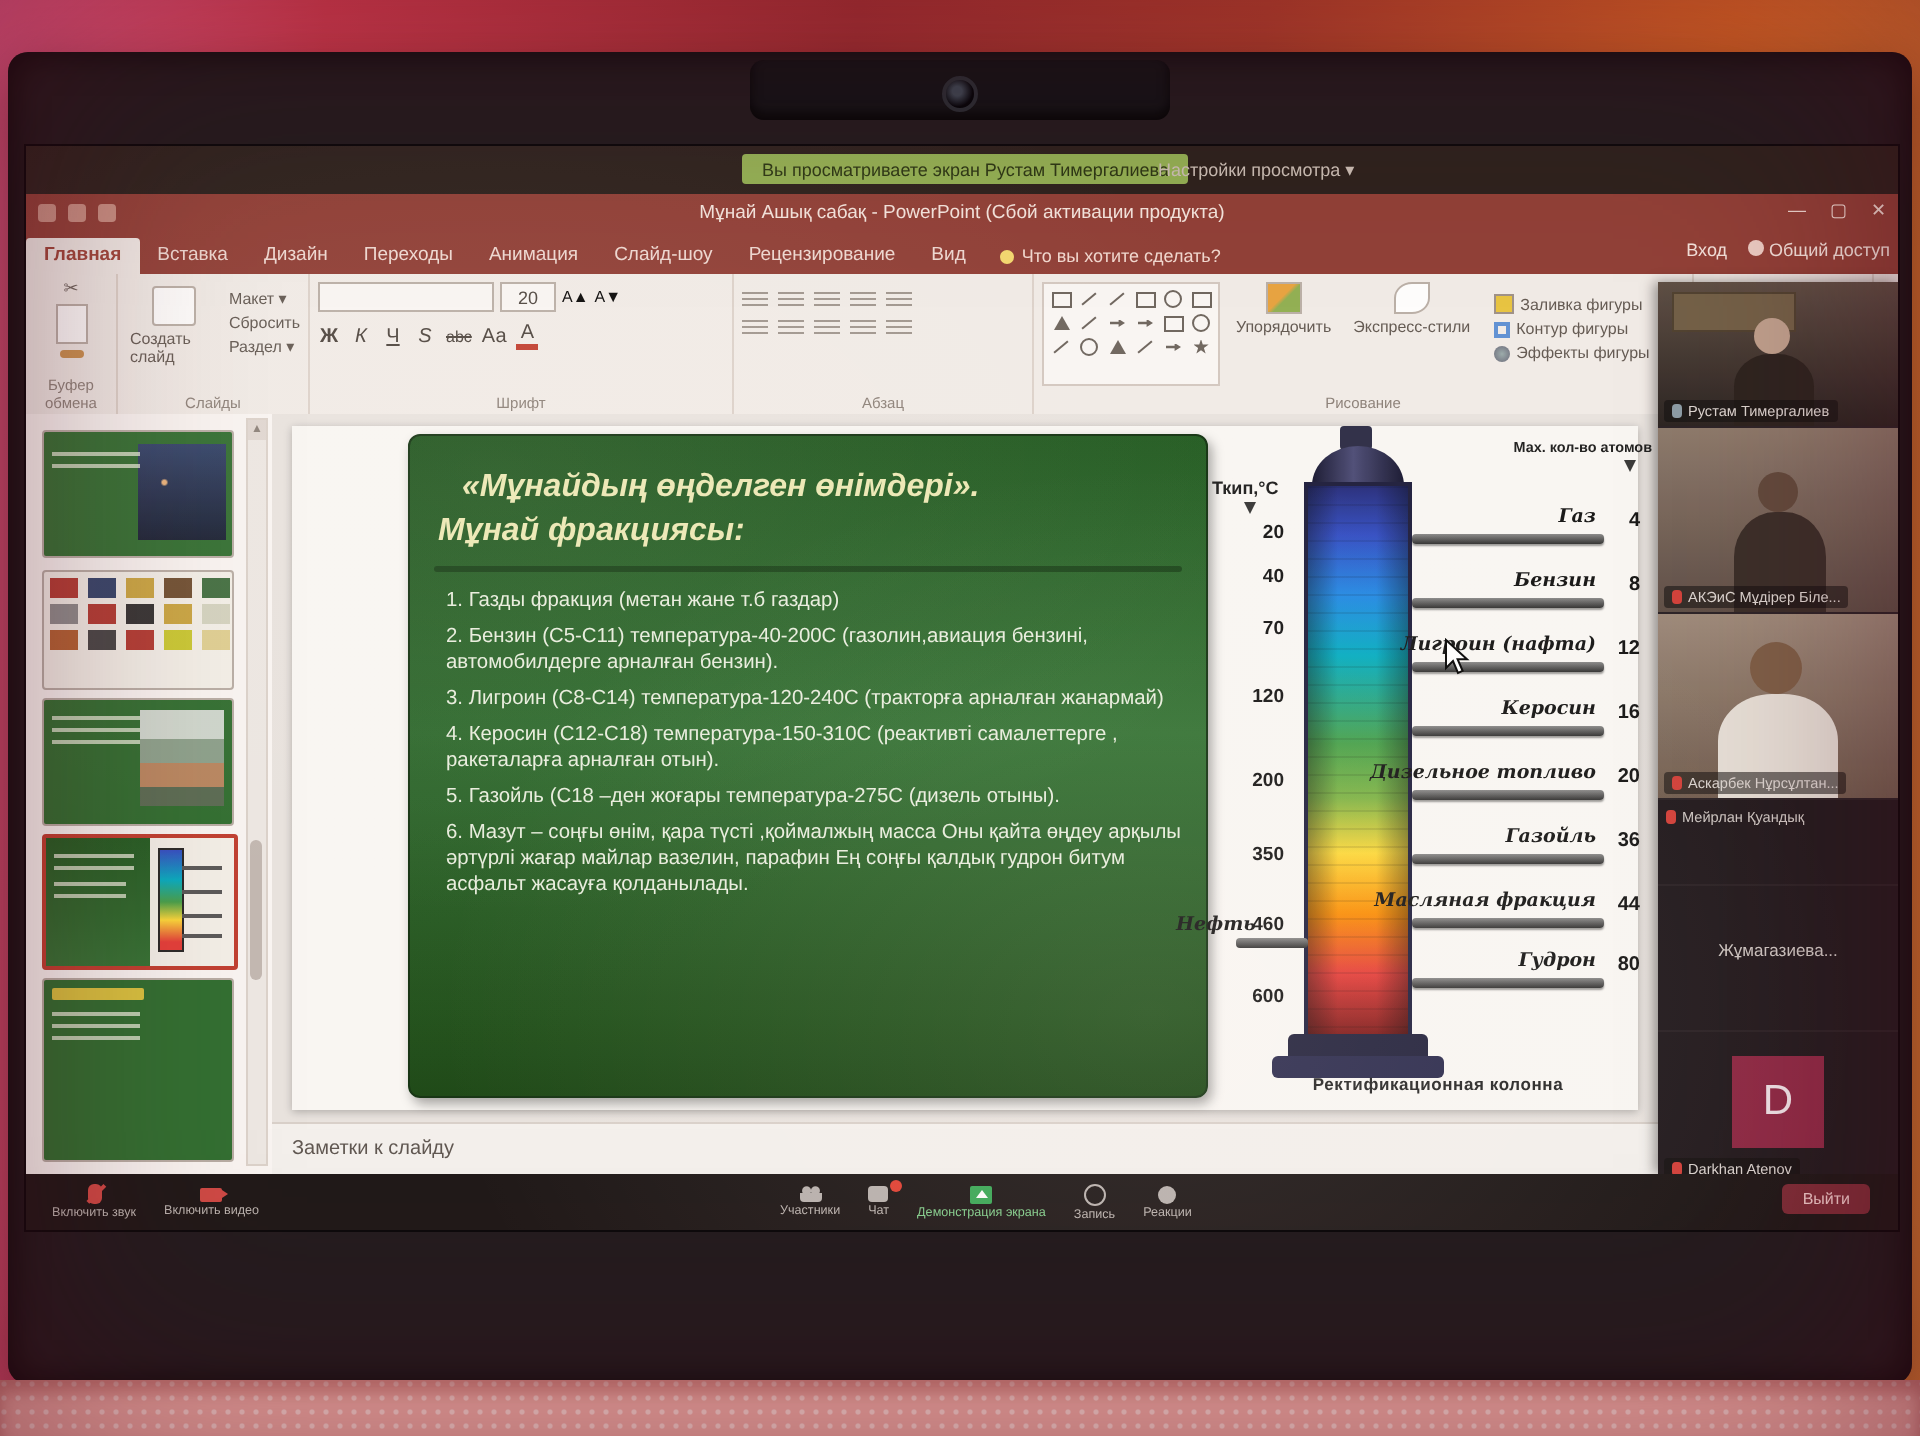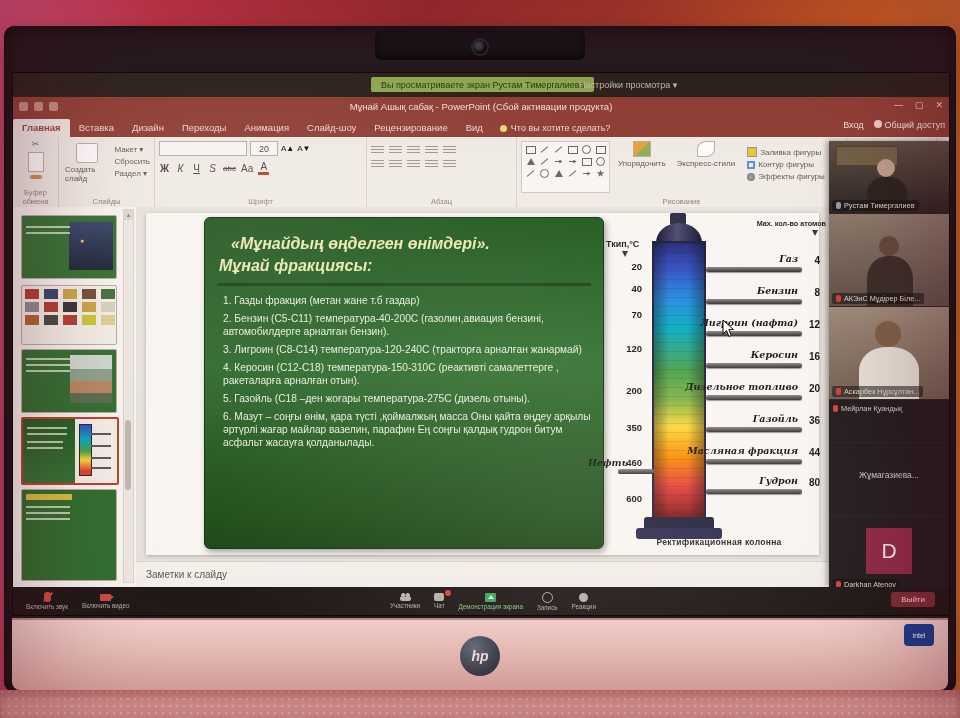--- a/index.html
+++ b/index.html
@@ -617,20 +617,16 @@
           <span class="ic-react"></span>
           <span>Реакции</span>
         </div>
       </div>
       <div class="leave">Выйти</div>
     </div>
 
     <div class="ab glare"></div>
   </div>
 
-  <div class="ab chin">
-    <div class="ab hplogo">hp</div>
-    <div class="ab intel">intel</div>
-  </div>
 </div>
 
 <div class="ab fabric"></div>
 <div class="ab vignette"></div>
 
 </body></html>

